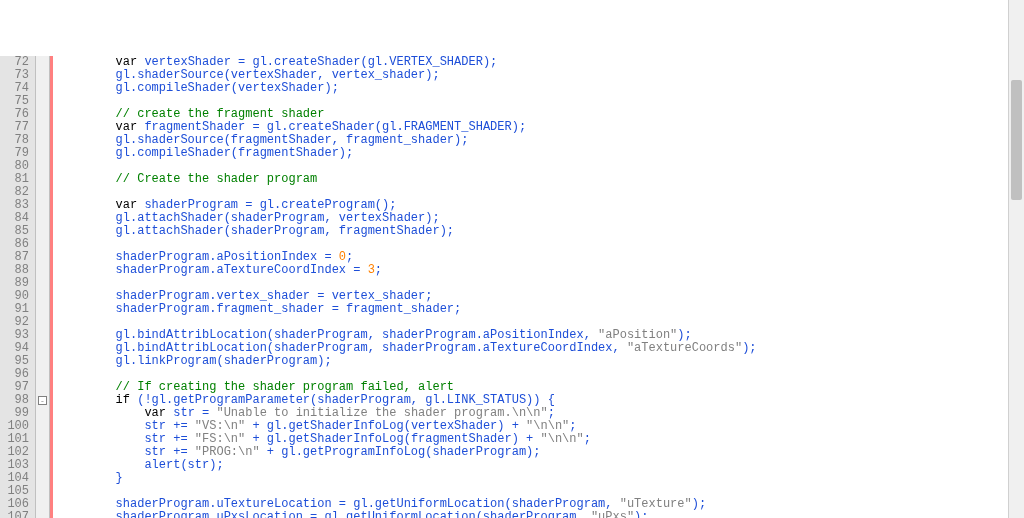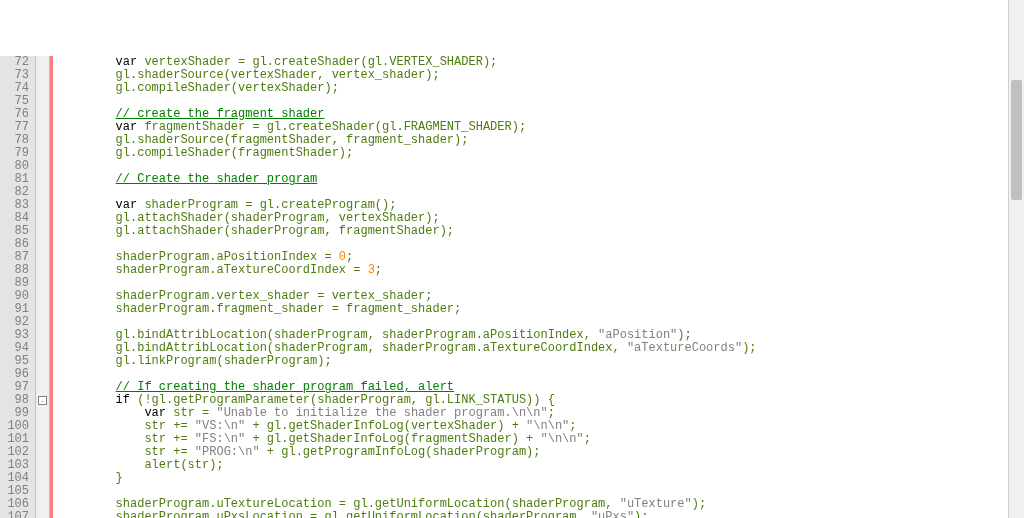--- a/index.html
+++ b/index.html
@@ -60,23 +60,23 @@
       flex: 1;
       padding-left: 4px;
       position: relative;
     }
     .code-line {
       height: 13px;
       line-height: 13px;
     }
     .kw { color: #000000; }
     .str { color: #808080; }
-    .com { color: #008000; text-decoration: underline; }
+    .com { color: #008000; }
     .num { color: #ff8000; }
-    .id { color: #4d7c0f; }
+    .id { color: #1d4ed8; }
     .scrollbar-v {
       position: absolute;
       right: 0;
       top: 0;
       bottom: 0;
       width: 16px;
       background: #f0f0f0;
       border-left: 1px solid #d0d0d0;
     }
     .scroll-thumb {

